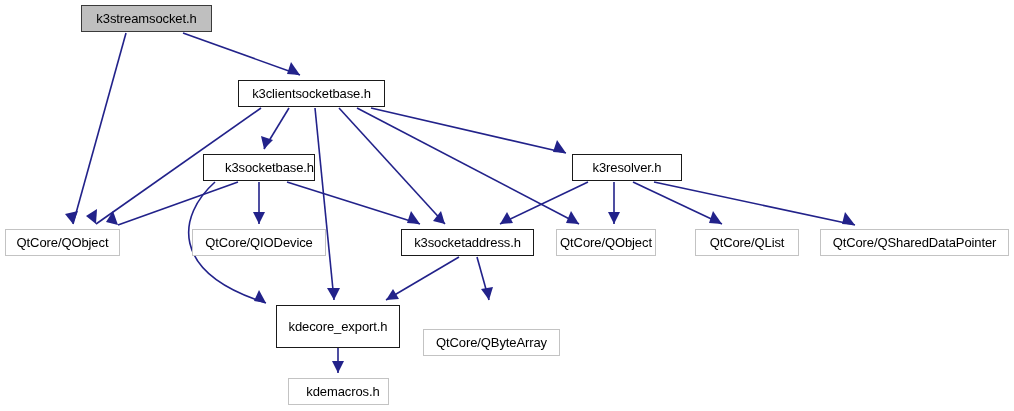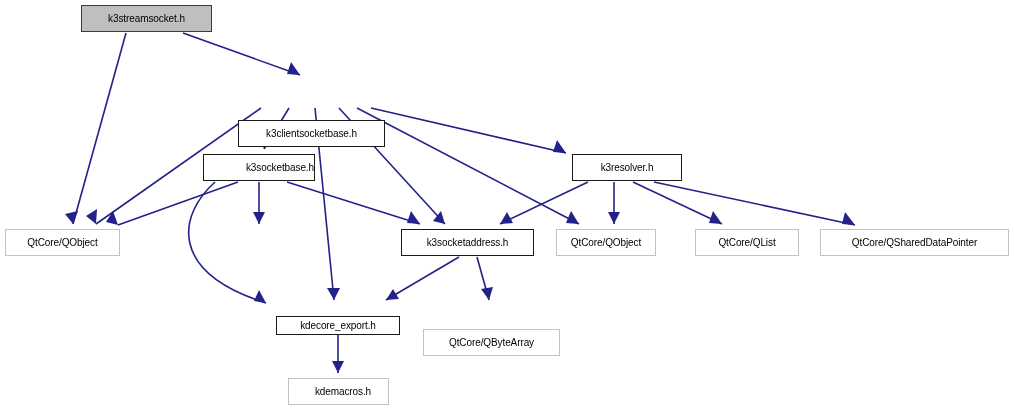--- a/index.html
+++ b/index.html
@@ -35,21 +35,21 @@
     fill: #22228a;
     stroke: none;
   }
   .gnode {
     position: absolute;
     box-sizing: border-box;
     display: flex;
     align-items: center;
     justify-content: center;
     white-space: nowrap;
-    font-size: 10px;
+    font-size: 13px;
     line-height: 1;
     color: #000000;
     background: #ffffff;
     letter-spacing: -0.1px;
   }
   .gnode.plain {
     border: 1px solid #c3c3c3;
   }
   .gnode.strong {
     border: 1.6px solid #1a1a1a;
@@ -140,45 +140,48 @@
         <path class="edge-head" d="M 489,300 L 481,289 L 493,287 Z"></path>
       </g>
       <g>
         <path class="edge-line" d="M 338,333 L 338,373"></path>
         <path class="edge-head" d="M 338,373 L 332,361 L 344,361 Z"></path>
       </g>
     </svg>
 <div class="gnode current" style="left: 81px; top: 5px; width: 131px; height: 27px;">
       <span class="gnode-label">k3streamsocket.h</span>
     </div>
-    <div class="gnode strong" style="left: 238px; top: 80px; width: 147px; height: 27px; margin-top: 40px;">
+    <div class="gnode strong" style="left: 238px; top: 80px; width: 147px; height: 27px;">
       <span class="gnode-label">k3clientsocketbase.h</span>
     </div>
     <div class="gnode strong" style="left: 203px; top: 154px; width: 112px; height: 27px; justify-content: flex-end;">
       <span class="gnode-label">k3socketbase.h</span>
     </div>
     <div class="gnode strong" style="left: 572px; top: 154px; width: 110px; height: 27px; justify-content: center;">
       <span class="gnode-label">k3resolver.h</span>
     </div>
     <div class="gnode plain" style="left: 5px; top: 229px; width: 115px; height: 27px;">
       <span class="gnode-label">QtCore/QObject</span>
+    </div>
+    <div class="gnode plain" style="left: 192px; top: 229px; width: 134px; height: 27px;">
+      <span class="gnode-label">QtCore/QIODevice</span>
     </div>
     <div class="gnode strong" style="left: 401px; top: 229px; width: 133px; height: 27px;">
       <span class="gnode-label">k3socketaddress.h</span>
     </div>
     <div class="gnode plain" style="left: 556px; top: 229px; width: 100px; height: 27px;">
       <span class="gnode-label">QtCore/QObject</span>
     </div>
     <div class="gnode plain" style="left: 695px; top: 229px; width: 104px; height: 27px;">
       <span class="gnode-label">QtCore/QList</span>
     </div>
     <div class="gnode plain" style="left: 820px; top: 229px; width: 189px; height: 27px;">
       <span class="gnode-label">QtCore/QSharedDataPointer</span>
     </div>
-    <div class="gnode strong" style="left: 276px; top: 305px; width: 124px; height: 19px; margin-top: 11px;">
+    <div class="gnode strong" style="left: 276px; top: 305px; width: 124px; height: 43px;">
       <span class="gnode-label">kdecore_export.h</span>
     </div>
     <div class="gnode plain" style="left: 423px; top: 305px; width: 137px; height: 27px; margin-top: 24px;">
       <span class="gnode-label">QtCore/QByteArray</span>
     </div>
     <div class="gnode plain" style="left: 288px; top: 378px; width: 101px; height: 27px; padding-left: 9px;">
       <span class="gnode-label">kdemacros.h</span>
     </div>
   </div>
 

